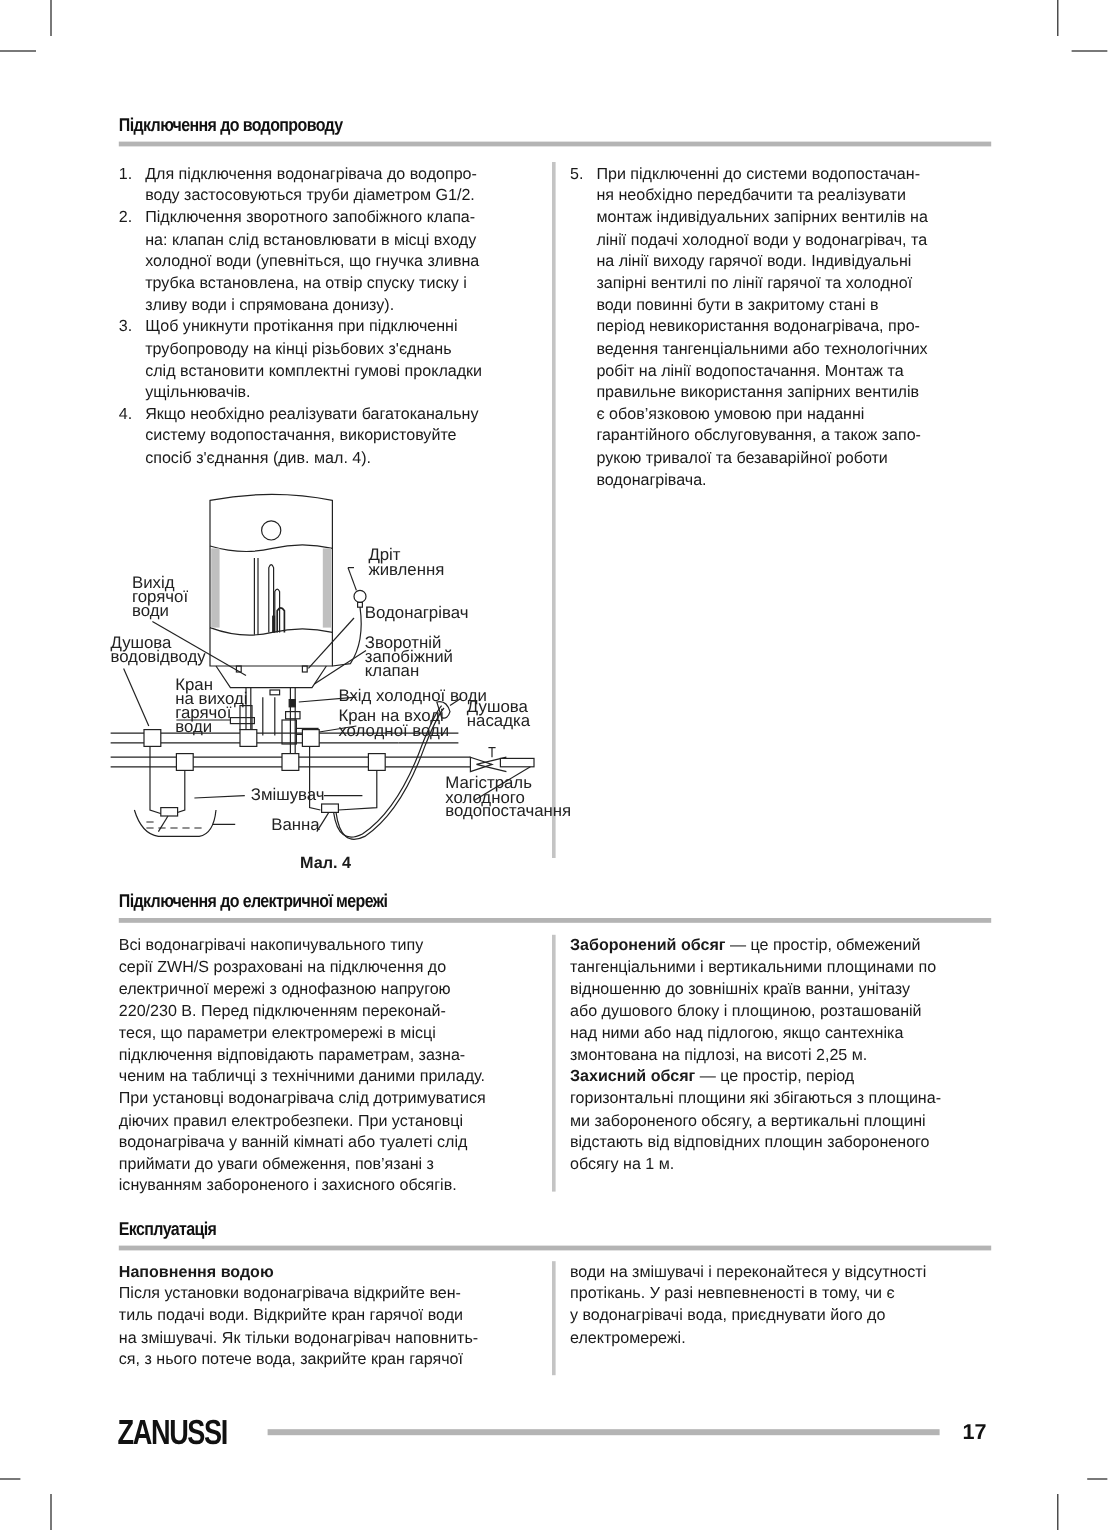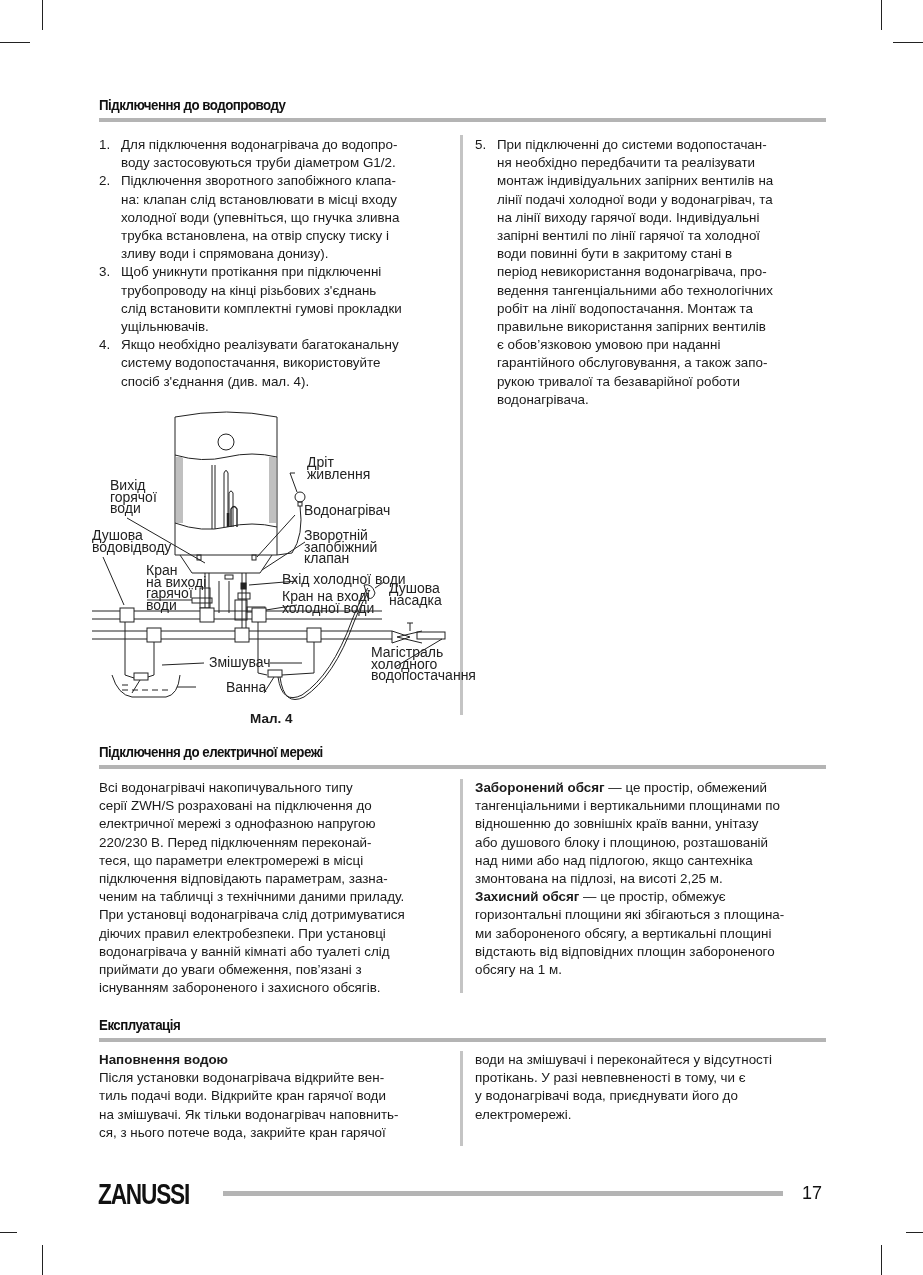--- a/index.html
+++ b/index.html
@@ -11,21 +11,21 @@
   .col-rule { position:absolute; width:3px; background:#c4c4c4; }
   ol.steps { list-style:none; margin:0; padding:0; }
   ol.steps li { position:relative; padding-left:22px; }
   ol.steps li .num { position:absolute; left:0; top:0; }
   .b { font-weight:bold; }
   .fig { position:absolute; left:92px; top:405px; width:365px; height:300px; }
   .fig .lbl { position:absolute; font-size:14px; line-height:11.5px; color:#222; white-space:nowrap; }
   .caption { position:absolute; left:250px; top:711px; font-size:13.5px; font-weight:bold; }
   .brand { position:absolute; left:98px; top:1178px; font-family:"Liberation Sans", sans-serif; font-weight:bold; font-size:29px; letter-spacing:-1.5px; transform:scaleX(0.78); transform-origin:left center; color:#111; }
   .footer-rule { position:absolute; left:223px; top:1191px; width:560px; height:5px; background:#b4b4b4; }
-  .page-num { position:absolute; left:802px; top:1183px; font-size:18px; font-weight:normal; color:#111; }
+  .page-num { position:absolute; left:802px; top:1183px; font-size:18px; font-weight:bold; color:#111; }
 </style>
 </head>
 <body>
 
 <div class="crop" style="left:42px;top:0;width:1px;height:30px;"></div>
 <div class="crop" style="left:0;top:42px;width:30px;height:1px;"></div>
 <div class="crop" style="left:881px;top:0;width:1px;height:30px;"></div>
 <div class="crop" style="left:893px;top:42px;width:30px;height:1px;"></div>
 <div class="crop" style="left:0;top:1232px;width:17px;height:1px;"></div>
 <div class="crop" style="left:42px;top:1245px;width:1px;height:30px;"></div>
@@ -244,21 +244,21 @@
 
 <div class="col-rule" style="left:460px;top:779px;height:214px;"></div>
 
 <div class="col" style="left:475px;top:779px;width:355px;">
   <div><span class="b">Заборонений обсяг</span><span> — це простір, обмежений</span></div>
   <div>тангенціальними і вертикальними площинами по</div>
   <div>відношенню до зовнішніх країв ванни, унітазу</div>
   <div>або душового блоку і площиною, розташованій</div>
   <div>над ними або над підлогою, якщо сантехніка</div>
   <div>змонтована на підлозі, на висоті 2,25 м.</div>
-  <div><span class="b">Захисний обсяг</span><span> — це простір, обмежує</span></div>
+  <div><span class="b">Захисний обсяг</span><span> — це простір, період</span></div>
   <div>горизонтальні площини які збігаються з площина-</div>
   <div>ми забороненого обсягу, а вертикальні площині</div>
   <div>відстають від відповідних площин забороненого</div>
   <div>обсягу на 1 м.</div>
 </div>
 
 <div class="section-title" style="top:1016px;">Експлуатація</div>
 <div class="section-rule" style="top:1038px;"></div>
 
 <div class="col" style="left:99px;top:1051px;width:355px;">

